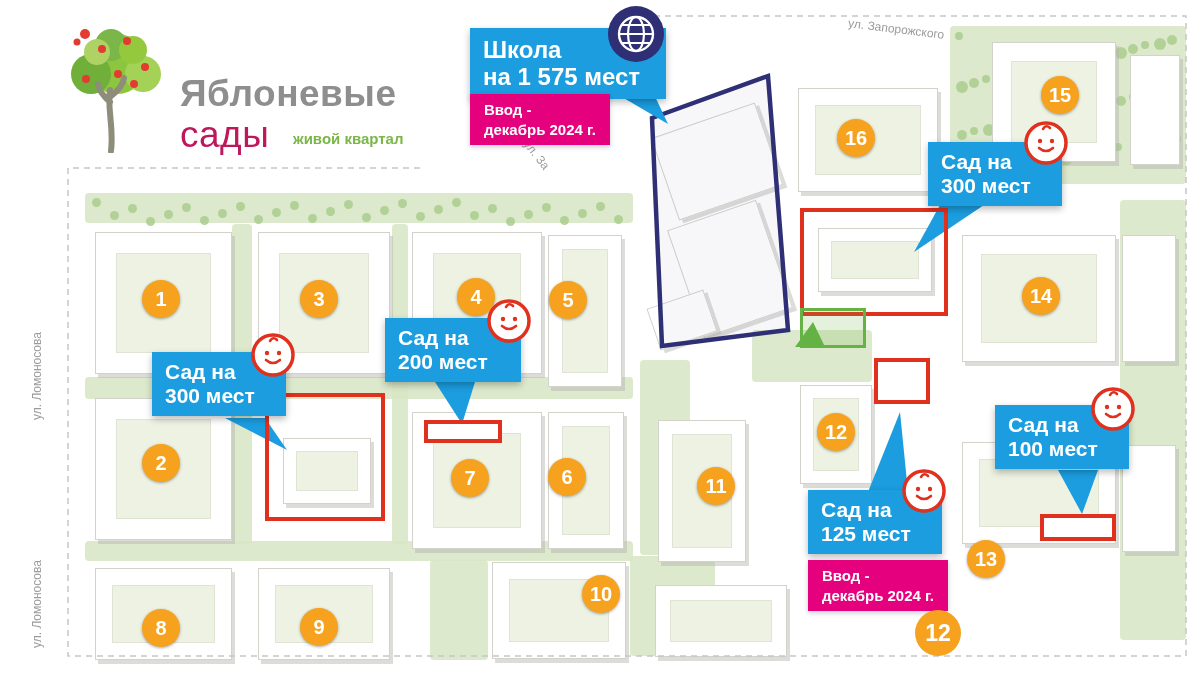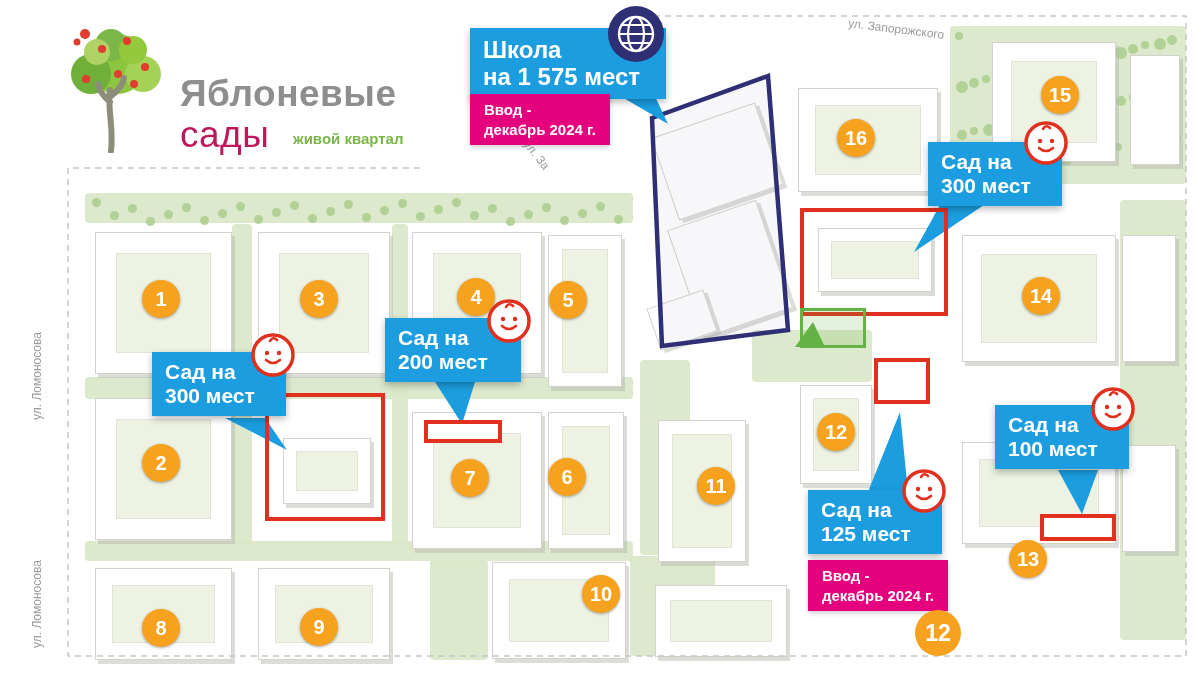--- a/index.html
+++ b/index.html
@@ -230,21 +230,21 @@
       <div class="marker" style="left: 319px; top: 299px;">3</div>
       <div class="marker" style="left: 476px; top: 297px;">4</div>
       <div class="marker" style="left: 568px; top: 300px;">5</div>
       <div class="marker" style="left: 567px; top: 477px;">6</div>
       <div class="marker" style="left: 470px; top: 478px;">7</div>
       <div class="marker" style="left: 161px; top: 628px;">8</div>
       <div class="marker" style="left: 319px; top: 627px;">9</div>
       <div class="marker" style="left: 560px; top: 594px; margin-left: 22px;">10</div>
       <div class="marker" style="left: 716px; top: 486px;">11</div>
       <div class="marker" style="left: 836px; top: 432px;">12</div>
-      <div class="marker" style="left: 1028px; top: 492px; margin-top: 48px;">13</div>
+      <div class="marker" style="left: 986px; top: 492px; margin-top: 48px;">13</div>
       <div class="marker" style="left: 1041px; top: 296px;">14</div>
       <div class="marker" style="left: 1060px; top: 95px;">15</div>
       <div class="marker" style="left: 856px; top: 138px;">16</div>
     </div>
 
   <div class="callout big" style="left:470px;top:28px;width:170px;">
     <span class="l">Школа</span>
     <span class="l">на 1 575 мест</span>
   </div>
   <div class="note" style="left:470px;top:94px;">

